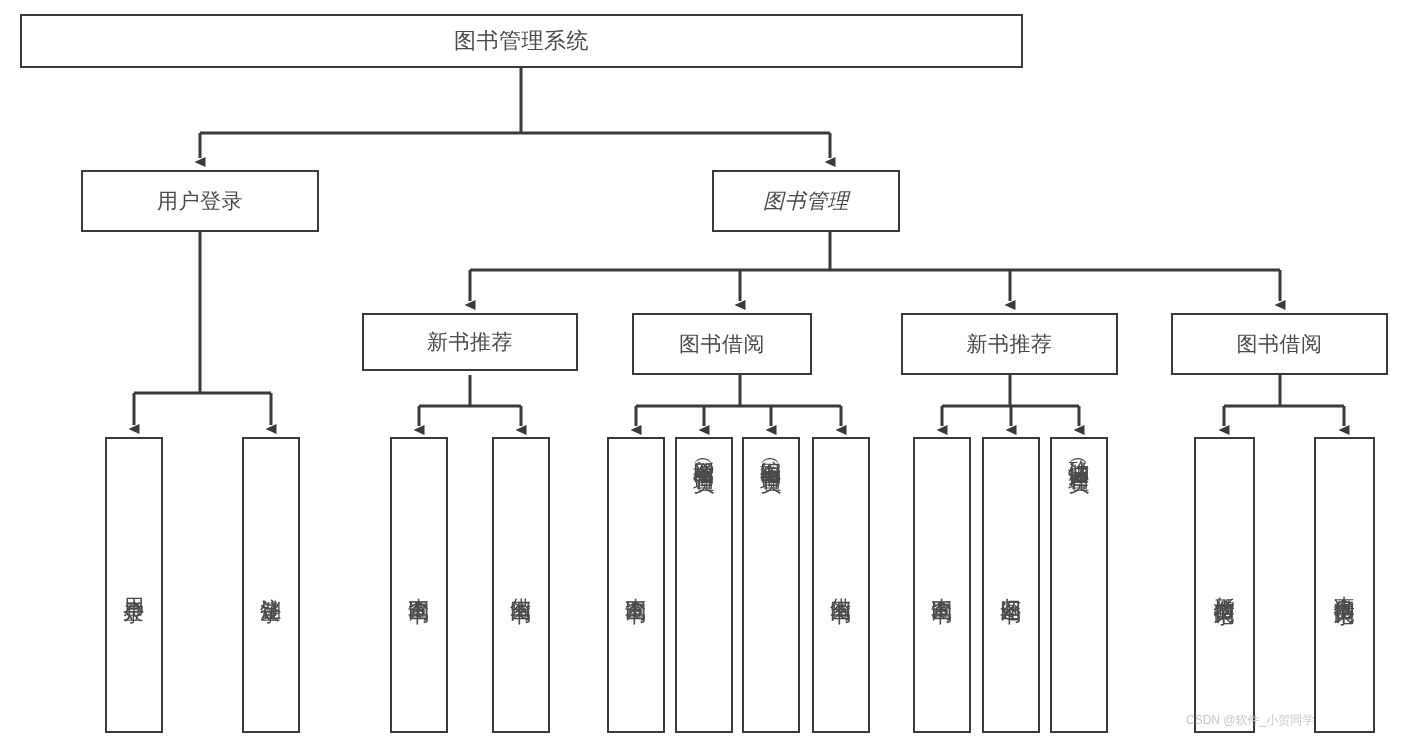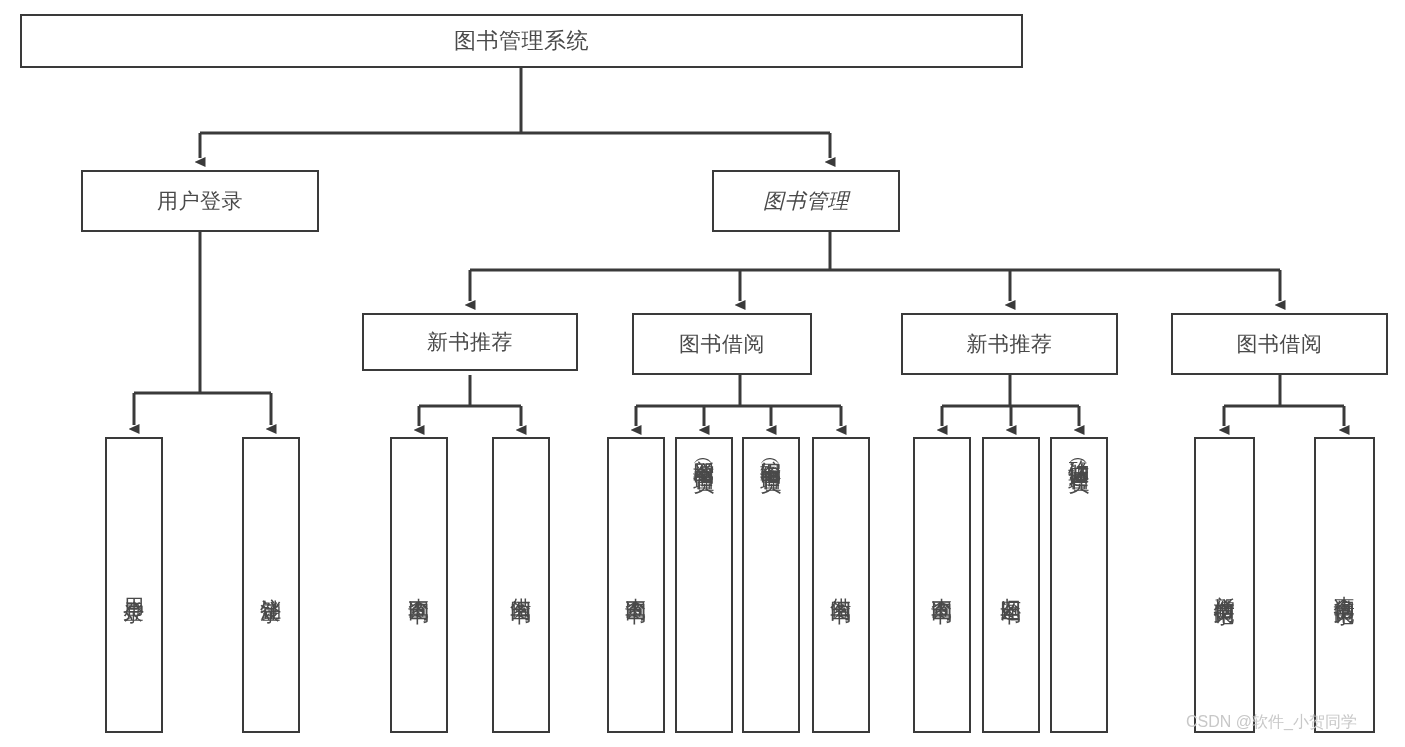--- a/index.html
+++ b/index.html
@@ -67,21 +67,21 @@
   .node.vertical.centered {
     align-items: center;
   }
   .node.vertical.centered .node-label {
     padding-top: 0;
   }
   .watermark {
     position: absolute;
     left: 1186px;
     top: 712px;
-    font-size: 16px;
+    font-size: 12px;
     color: #c8c8c8;
     white-space: nowrap;
     z-index: 3;
     font-family: "Liberation Sans", "DejaVu Sans", sans-serif;
   }
 </style>
 </head>
 <body>
 
 <div id="diagram">

